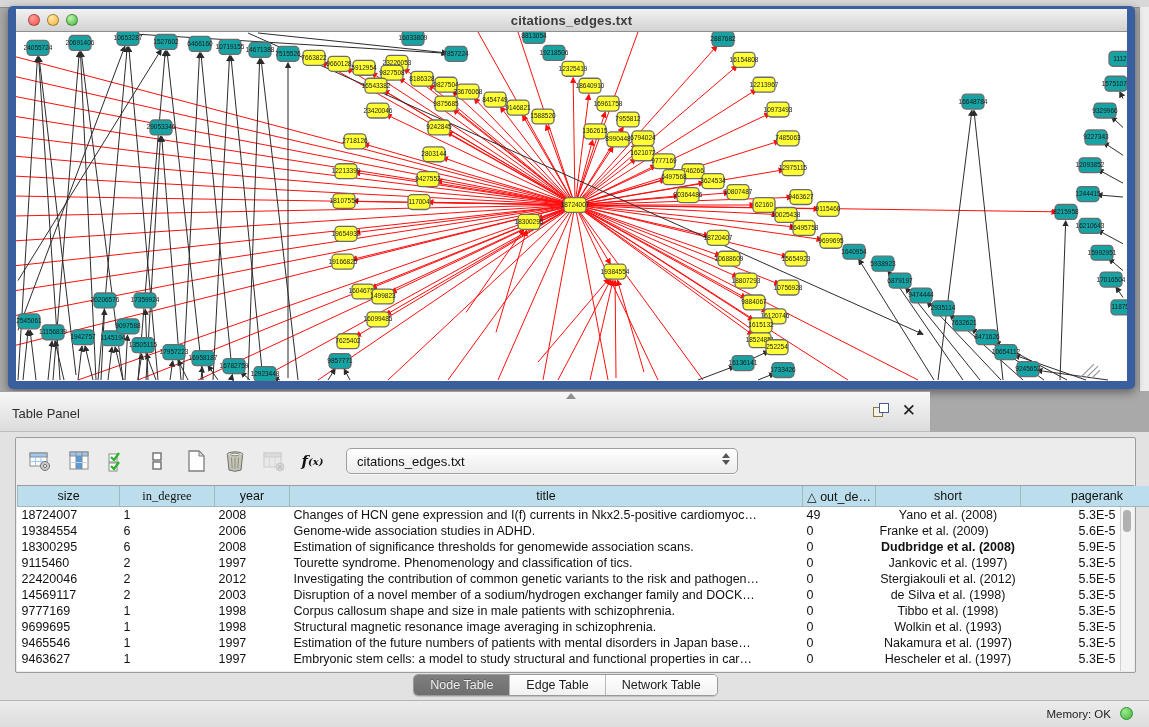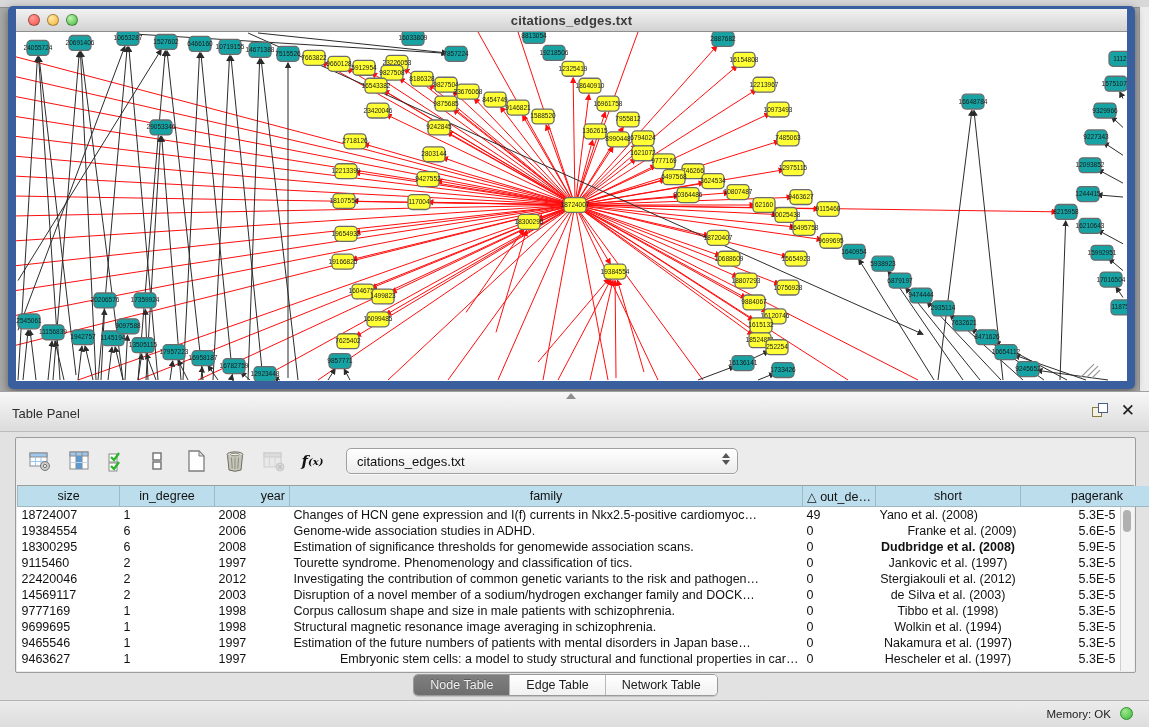--- a/index.html
+++ b/index.html
@@ -25,21 +25,21 @@
   .titlebar .title{font-size:13px;color:#3b3b3b;font-weight:bold;letter-spacing:.2px;}
   .lights{position:absolute;left:12px;top:5px;display:flex;gap:7px;}
   .light{width:12px;height:12px;border-radius:50%;box-sizing:border-box;border:1px solid rgba(0,0,0,.35);}
   .light.red{background:radial-gradient(circle at 35% 30%,#ff9d96,#f95148);}
   .light.yellow{background:radial-gradient(circle at 35% 30%,#ffe9a8,#f7b32f);}
   .light.green{background:radial-gradient(circle at 35% 30%,#c0f3ae,#3dbb3a);}
   .canvas{position:absolute;left:0;top:23px;right:0;bottom:0;background:#fff;overflow:hidden;}
   .canvas svg{display:block;width:100%;height:100%;}
   
   .panel-bar{
-    position:absolute;left:0;top:391px;width:1149px;height:41px;box-sizing:border-box;
+    position:absolute;left:0;top:391px;width:930px;height:41px;box-sizing:border-box;
     background:linear-gradient(#f7f7f7,#dcdcdc);border-top:1px solid #9f9f9f;border-bottom:1px solid #bcbcbc;
   }
   .panel-bar .panel-title{position:absolute;left:12px;top:14px;font-size:13px;color:#2e2e2e;}
   .panel-bar .bar-icons{position:absolute;right:14px;top:11px;display:flex;gap:14px;align-items:center;}
   .drag-handle{position:absolute;left:566px;top:1px;width:0;height:0;border-left:5px solid transparent;border-right:5px solid transparent;border-bottom:6px solid #8f8f8f;}
   .float-icon{width:15px;height:15px;position:relative;display:inline-block;}
   .float-icon .sq1{position:absolute;left:0;top:4px;width:8px;height:8px;border:1.5px solid #8a7a45;background:#f3f0e4;}
   .float-icon .sq2{position:absolute;left:6px;top:0;width:8px;height:8px;border:1.5px solid #4a5d8a;background:#fff;}
   .close-x{font-size:17px;font-weight:bold;color:#1d1d1d;line-height:15px;cursor:default;}
   .panel-body{position:absolute;left:0;top:432px;width:1149px;height:268px;background:#e2e2e2;}
@@ -852,45 +852,45 @@
             <i class="up"></i>
             <i class="dn"></i>
           </span>
       </div>
     </div>
     <div class="grid">
       <table class="data" id="tbl">
         <thead>
             <tr id="tblhead">
               <th style="width: 93px;">size</th>
-              <th style="width: 86px;">in_degree</th>
-              <th style="width: 66px; text-align: right;">year</th>
-              <th style="width: 504px;">family</th>
+              <th style="width: 86px; font-family: Liberation Serif, serif;">in_degree</th>
+              <th style="width: 66px;">year</th>
+              <th style="width: 504px;">title</th>
               <th style="width: 64px;">△ out_de…</th>
               <th style="width: 136px;">short</th>
               <th style="width: 144px;">pagerank</th>
             </tr>
           </thead>
         <tbody id="tblbody">
             <tr>
               <td style="text-align: left;">18724007</td>
               <td style="text-align: left;">1</td>
               <td style="text-align: left;">2008</td>
               <td style="text-align: left;">Changes of HCN gene expression and I(f) currents in Nkx2.5-positive cardiomyoc…</td>
               <td style="text-align: left;">49</td>
-              <td style="">Yano et al. (2008)</td>
+              <td style="text-align: center;">Yano et al. (2008)</td>
               <td style="text-align: center;">5.3E-5</td>
             </tr>
             <tr>
               <td style="text-align: left;">19384554</td>
               <td style="text-align: left;">6</td>
               <td style="text-align: left;">2006</td>
               <td style="text-align: left;">Genome-wide association studies in ADHD.</td>
               <td style="text-align: left;">0</td>
-              <td style="text-align: right;">Franke et al. (2009)</td>
+              <td style="text-align: left;">Franke et al. (2009)</td>
               <td style="text-align: center;">5.6E-5</td>
             </tr>
             <tr>
               <td style="text-align: left;">18300295</td>
               <td style="text-align: left;">6</td>
               <td style="text-align: left;">2008</td>
               <td style="text-align: left;">Estimation of significance thresholds for genomewide association scans.</td>
               <td style="text-align: left;">0</td>
               <td style="text-align: center; font-weight: bold;">Dudbridge et al. (2008)</td>
               <td style="text-align: center;">5.9E-5</td>
@@ -912,55 +912,55 @@
               <td style="text-align: left;">0</td>
               <td style="text-align: center;">Stergiakouli et al. (2012)</td>
               <td style="text-align: center;">5.5E-5</td>
             </tr>
             <tr>
               <td style="text-align: left;">14569117</td>
               <td style="text-align: left;">2</td>
               <td style="text-align: left;">2003</td>
               <td style="text-align: left;">Disruption of a novel member of a sodium/hydrogen exchanger family and DOCK…</td>
               <td style="text-align: left;">0</td>
-              <td style="text-align: center;">de Silva et al. (2003)</td>
+              <td style="text-align: center;">de Silva et al. (1998)</td>
               <td style="text-align: center;">5.3E-5</td>
             </tr>
             <tr>
               <td style="text-align: left;">9777169</td>
               <td style="text-align: left;">1</td>
               <td style="text-align: left;">1998</td>
               <td style="text-align: left;">Corpus callosum shape and size in male patients with schizophrenia.</td>
               <td style="text-align: left;">0</td>
               <td style="text-align: center;">Tibbo et al. (1998)</td>
               <td style="text-align: center;">5.3E-5</td>
             </tr>
             <tr>
               <td style="text-align: left;">9699695</td>
               <td style="text-align: left;">1</td>
               <td style="text-align: left;">1998</td>
               <td style="text-align: left;">Structural magnetic resonance image averaging in schizophrenia.</td>
               <td style="text-align: left;">0</td>
-              <td style="text-align: center;">Wolkin et al. (1994)</td>
+              <td style="text-align: center;">Wolkin et al. (1993)</td>
               <td style="text-align: center;">5.3E-5</td>
             </tr>
             <tr>
               <td style="text-align: left;">9465546</td>
               <td style="text-align: left;">1</td>
               <td style="text-align: left;">1997</td>
               <td style="text-align: left;">Estimation of the future numbers of patients with mental disorders in Japan base…</td>
               <td style="text-align: left;">0</td>
               <td style="text-align: center;">Nakamura et al. (1997)</td>
               <td style="text-align: center;">5.3E-5</td>
             </tr>
             <tr>
               <td style="text-align: left;">9463627</td>
               <td style="text-align: left;">1</td>
               <td style="text-align: left;">1997</td>
-              <td style="text-align: right;">Embryonic stem cells: a model to study structural and functional properties in car…</td>
+              <td style="text-align: left;">Embryonic stem cells: a model to study structural and functional properties in car…</td>
               <td style="text-align: left;">0</td>
               <td style="text-align: center;">Hescheler et al. (1997)</td>
               <td style="text-align: center;">5.3E-5</td>
             </tr>
           </tbody>
       </table>
       <div class="vscroll">
           <div class="thumb"></div>
         </div>
     </div>

